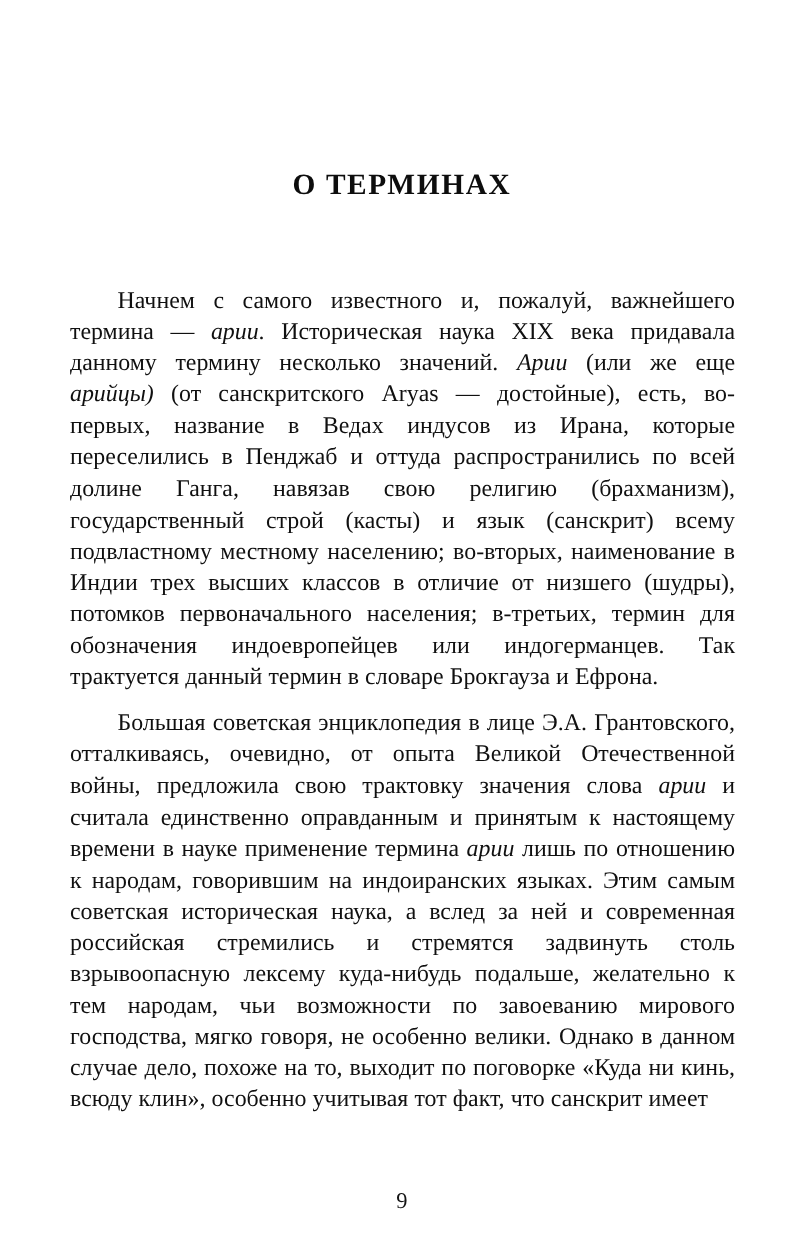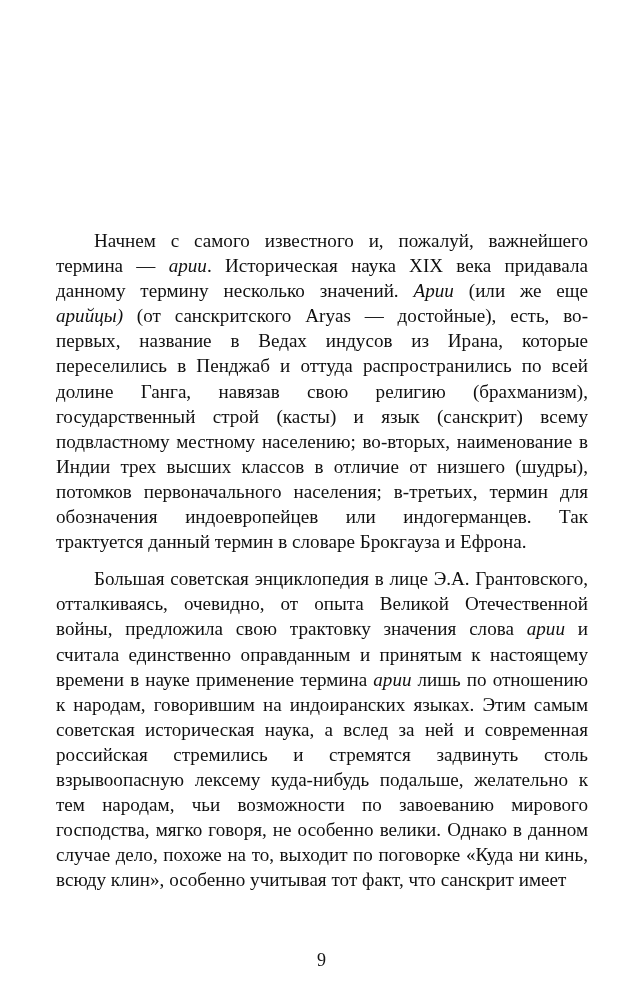--- a/index.html
+++ b/index.html
@@ -73,20 +73,21 @@
     font-family: "Liberation Serif", "DejaVu Serif", serif;
     font-size: 18px;
     color: #141414;
   }
 </style>
 </head>
 <body>
 
 <div class="page">
 
+  <h1 class="page-title">О ТЕРМИНАХ</h1>
 
   <div class="text-block">
     <p class="para"><span>Начнем с самого известного и, пожалуй, важнейшего термина — </span><em>арии</em><span>. Историческая наука XIX века придавала данному термину несколько значений. </span><em>Арии</em><span> (или же еще </span><em>арийцы)</em><span> (от санскритского Aryas — достойные), есть, во-первых, название в Ведах индусов из Ирана, которые переселились в Пенджаб и оттуда распространились по всей долине Ганга, навязав свою религию (брахманизм), государственный строй (касты) и язык (санскрит) всему подвластному местному населению; во-вторых, наименование в Индии трех высших классов в отличие от низшего (шудры), потомков первоначального населения; в-третьих, термин для обозначения индоевропейцев или индогерманцев. Так трактуется данный термин в словаре Брокгауза и Ефрона.</span></p>
     <p class="para"><span>Большая советская энциклопедия в лице Э.А. Грантовского, отталкиваясь, очевидно, от опыта Великой Отечественной войны, предложила свою трактовку значения слова </span><em>арии</em><span> и считала единственно оправданным и принятым к настоящему времени в науке применение термина </span><em>арии</em><span> лишь по отношению к народам, говорившим на индоиранских языках. Этим самым советская историческая наука, а вслед за ней и современная российская стремились и стремятся задвинуть столь взрывоопасную лексему куда-нибудь подальше, желательно к тем народам, чьи возможности по завоеванию мирового господства, мягко говоря, не особенно велики. Однако в данном случае дело, похоже на то, выходит по поговорке «Куда ни кинь, всюду клин», особенно учитывая тот факт, что санскрит имеет</span></p>
   </div>
 
   <div class="page-number">9</div>
 
 </div>
 

